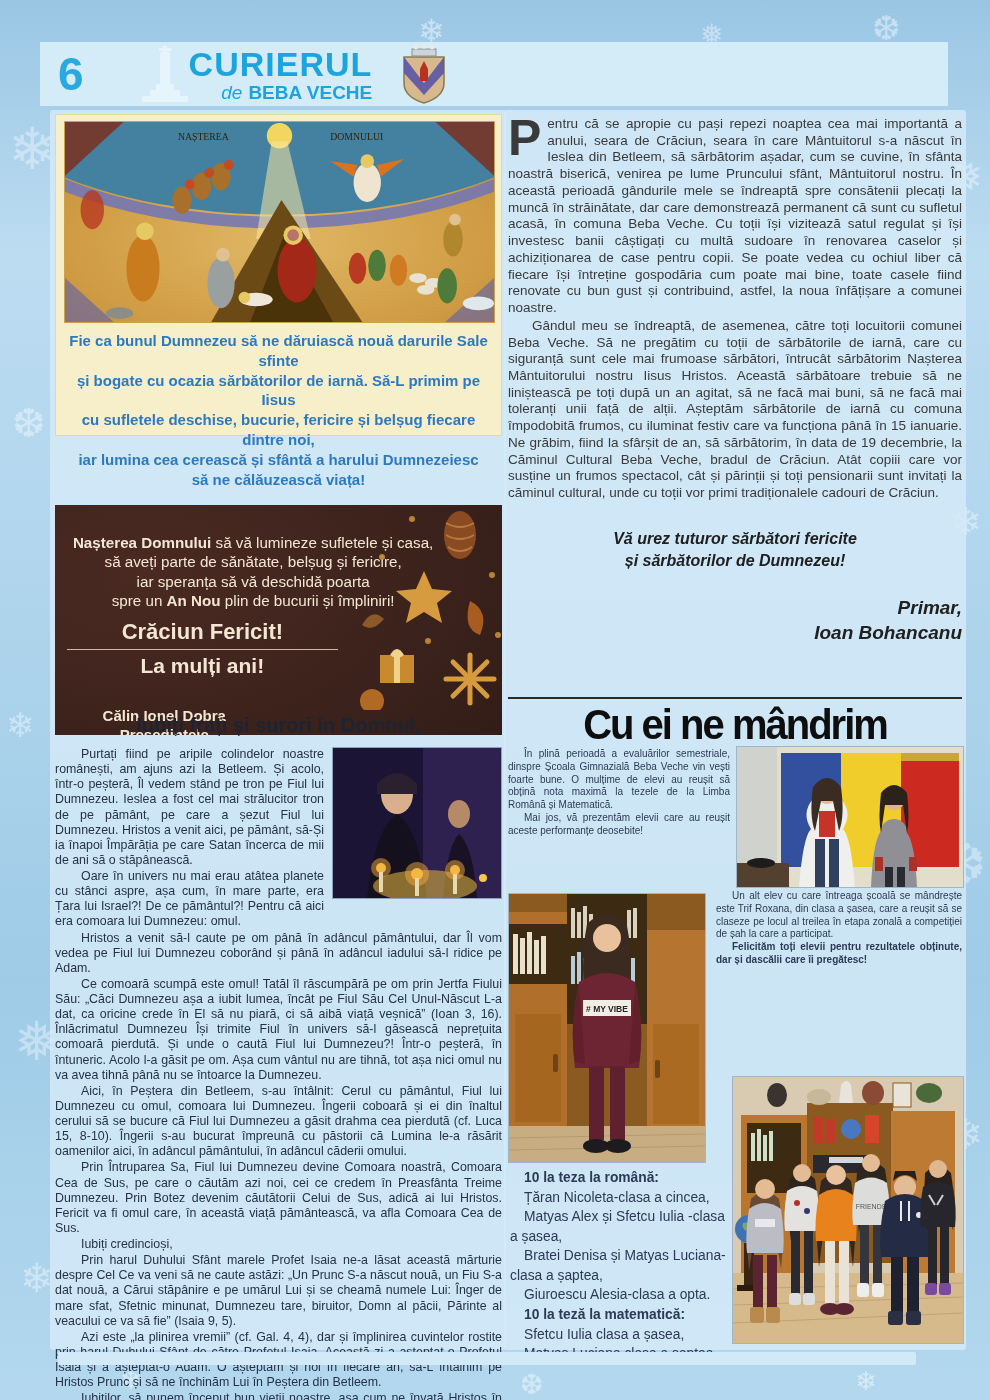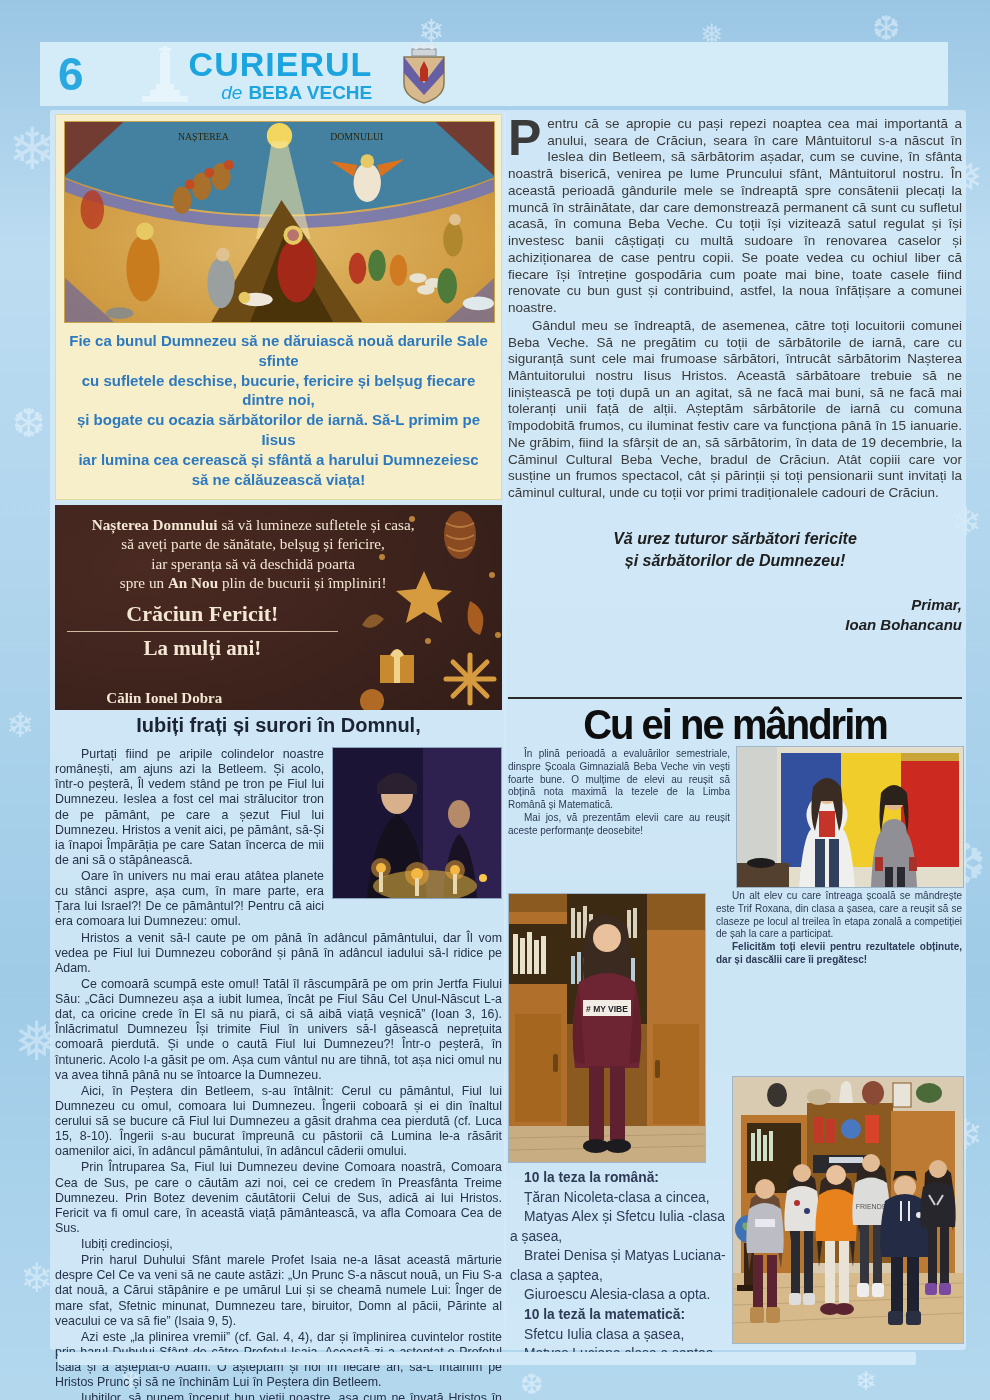--- a/index.html
+++ b/index.html
@@ -11,45 +11,45 @@
   #hdr{position:absolute;left:40px;top:42px;width:908px;height:64px;background:#d4ecf8;display:flex;align-items:center;}
   #pgnum{font-size:46px;font-weight:bold;color:#2aa9e1;margin-left:18px;line-height:1;}
   #monument{position:absolute;left:90px;top:2px;opacity:.6;}
   #mast{margin-left:105px;line-height:1;}
   #mast .t1{font-size:34px;font-weight:900;color:#1ca4df;letter-spacing:1px;}
   #mast .t2{font-size:19px;color:#1ca4df;margin-top:2px;text-align:right;}
   #mast .t2 .de{font-style:italic;font-weight:normal;margin-right:6px;}
   #mast .t2 .nm{font-weight:bold;}
   #shield{margin-left:28px;}
   
-  #creambox{position:absolute;left:55px;top:114px;width:447px;height:386px;background:#f6efca;border:1px solid #e4d99f;box-sizing:border-box;padding:6px 8px;}
+  #creambox{position:absolute;left:55px;top:114px;width:447px;height:322px;background:#f6efca;border:1px solid #e4d99f;box-sizing:border-box;padding:6px 8px;}
   .blessing{color:#2d79c0;font-weight:bold;font-size:15px;line-height:1.32;text-align:center;margin-top:8px;}
   .holiday{color:#2b2b33;font-weight:bold;font-size:15.5px;text-align:center;margin-top:16px;}
   .par-sig{color:#2b2b33;font-weight:bold;font-size:14.5px;text-align:right;margin-top:16px;line-height:1.3;}
   
-  #card{position:absolute;left:55px;top:505px;width:447px;height:205px;background:radial-gradient(120% 140% at 20% 30%,#4a2a22 0%,#3a211b 60%,#2e1a15 100%);
-    color:#f3e7d3;font-family:Liberation Serif, serif;box-sizing:border-box;padding:10px 12px;overflow:hidden;}
+  #card{position:absolute;left:55px;top:505px;width:447px;height:230px;background:radial-gradient(120% 140% at 20% 30%,#4a2a22 0%,#3a211b 60%,#2e1a15 100%);
+    color:#f3e7d3;font-family:Liberation Sans, sans-serif;box-sizing:border-box;padding:28px 12px;overflow:hidden;}
   #card .ln{font-size:15.2px;line-height:1.28;text-align:center;width:88%;}
   #card .ln b{font-weight:bold;}
   #card .greet{font-size:22px;font-weight:bold;text-align:center;width:64%;margin-top:8px;}
   #card .greet2{font-size:21px;font-weight:bold;text-align:center;width:64%;border-top:1.5px solid #cdb9a0;padding-top:4px;margin:4px auto 0 0;}
   #card .csig{font-size:15px;font-weight:bold;line-height:1.3;margin-top:28px;text-align:center;width:46%;}
   .carddeco{position:absolute;pointer-events:none;}
   
   #leftart{position:absolute;left:55px;top:714px;width:447px;color:#253249;}
   #leftart .salut{font-weight:bold;font-size:20px;text-align:center;margin-bottom:10px;color:#1c2434;}
   #leftart p{font-size:12.4px;line-height:1.22;text-align:justify;text-indent:26px;margin:0 0 1px 0;}
   #priestph{float:right;margin:0 0 4px 8px;border:1px solid #8aa4bd;}
   
   #mayor{position:absolute;left:508px;top:116px;width:454px;color:#3a3a3a;}
   #mayor p{font-size:13.5px;line-height:1.24;text-align:justify;margin:0;}
   #mayor p.ind{text-indent:24px;margin-top:1px;}
   .dropcap{float:left;font-size:50px;line-height:40px;font-weight:bold;padding:2px 6px 0 0;color:#3a3a3a;}
   .wish{font-weight:bold;font-style:italic;font-size:16px;color:#202020;text-align:center;line-height:1.4;margin-top:26px;}
-  .msig{font-weight:bold;font-style:italic;font-size:15px;color:#202020;text-align:right;line-height:1.35;margin-top:22px;}
+  .msig{font-weight:bold;font-style:italic;font-size:19px;color:#202020;text-align:right;line-height:1.35;margin-top:22px;}
   #divider{position:absolute;left:508px;top:697px;width:454px;height:2px;background:#2a2a2a;}
   #pridehead{position:absolute;left:508px;top:700px;width:454px;text-align:center;font-size:40px;font-weight:900;color:#0e0e0e;letter-spacing:-2px;transform:scaleY(1.08);transform-origin:top;}
   .ptext{position:absolute;color:#2c3a55;font-size:10px;line-height:1.28;text-align:justify;}
   .ptext p{margin:0;text-indent:16px;}
   .ptext .b{font-weight:bold;}
   .plist{position:absolute;color:#2c3a55;font-size:13.8px;line-height:1.42;}
   .plist .ttl{font-weight:bold;}
   .plist div{text-indent:14px;}
   .photo{position:absolute;border:1px solid #9db6c9;background:#ddd;}
   #footerbar{position:absolute;left:58px;top:1352px;width:858px;height:13px;background:#d2eaf7;border-radius:2px;}
@@ -163,22 +163,22 @@
       <g fill="#c44b20">
           <circle cx="128" cy="64" r="5"></circle>
           <circle cx="148" cy="52" r="5"></circle>
           <circle cx="168" cy="44" r="5"></circle>
         </g>
       <ellipse cx="56" cy="196" rx="14" ry="6" fill="#8d8d85"></ellipse>
       <ellipse cx="28" cy="90" rx="12" ry="20" fill="#b83a20" opacity=".8"></ellipse>
     </svg>
     <div class="blessing">
       <div>Fie ca bunul Dumnezeu să ne dăruiască nouă darurile Sale sfinte</div>
+      <div>și bogate cu ocazia sărbătorilor de iarnă. Să-L primim pe Iisus</div>
       <div>cu sufletele deschise, bucurie, fericire și belșug fiecare dintre noi,</div>
-      <div>și bogate cu ocazia sărbătorilor de iarnă. Să-L primim pe Iisus</div>
       <div>iar lumina cea cerească și sfântă a harului Dumnezeiesc</div>
       <div>să ne călăuzească viața!</div>
     </div>
     <div class="holiday">Sărbători Sfinte, binecuvântate de Dumnezeu!</div>
     <div class="par-sig">
       <div>Parohia ortodoxă română Beba Veche,</div>
       <div>Preot paroh Matyas Florin</div>
     </div>
   </div>
 

